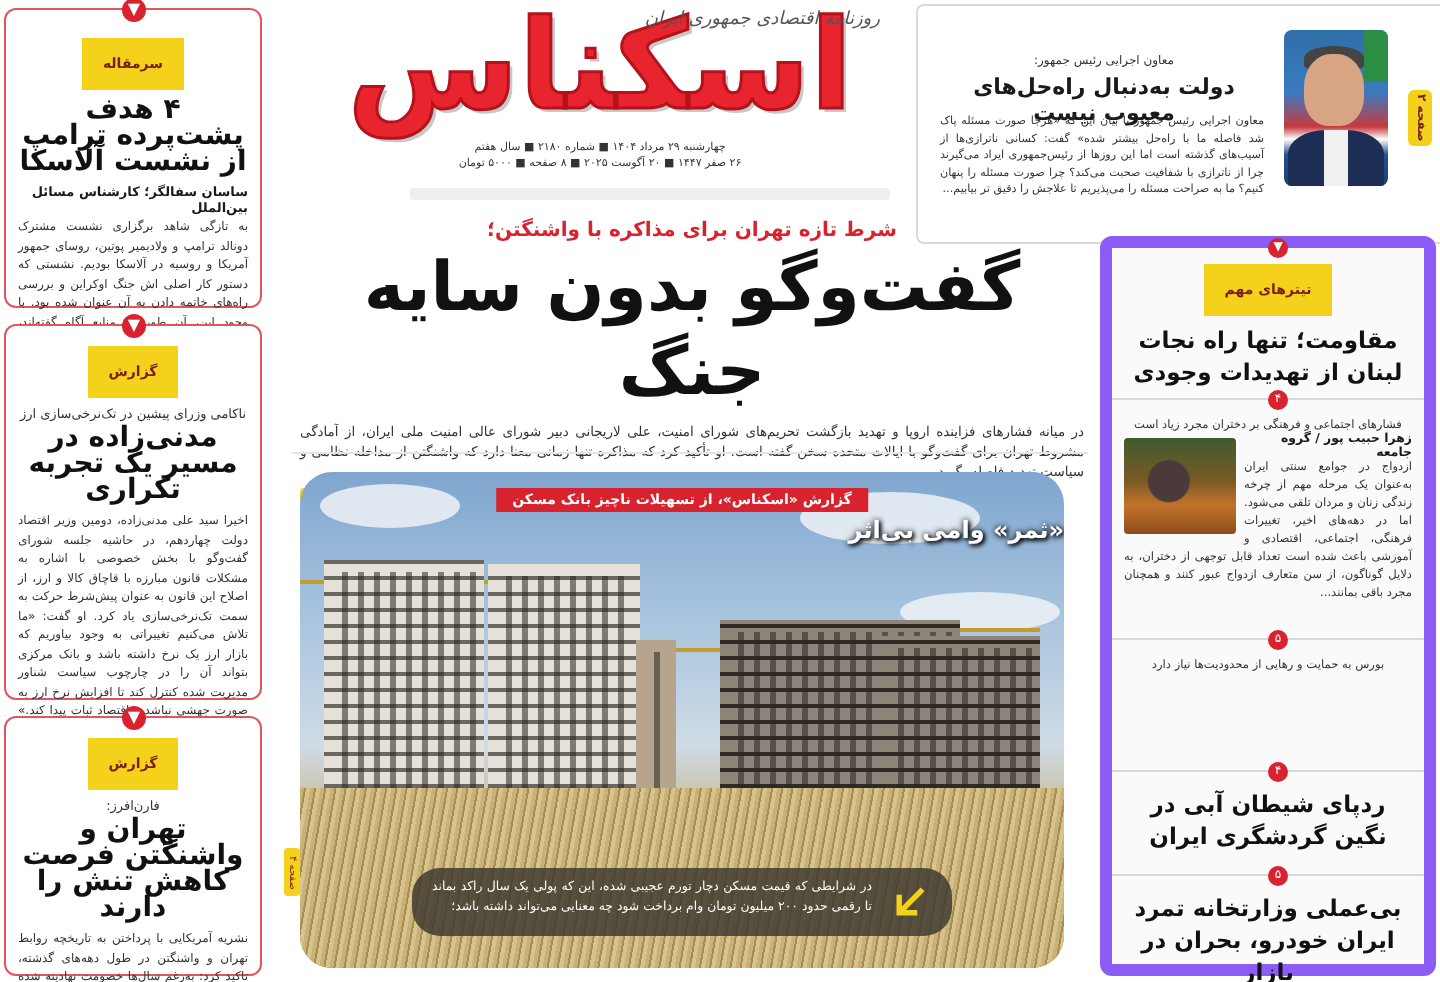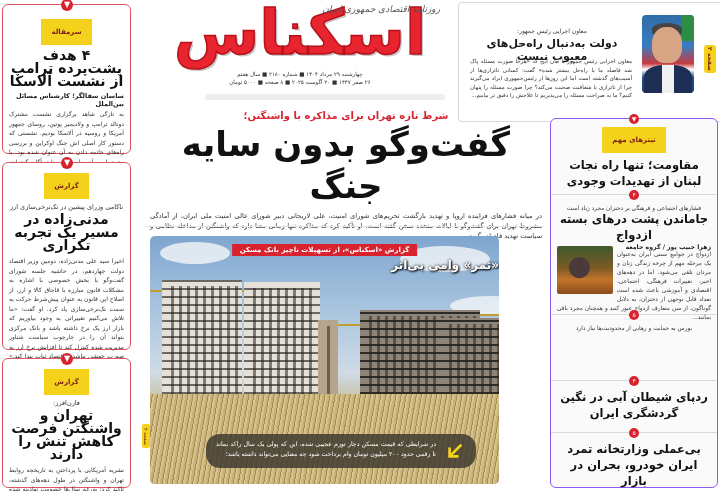--- a/index.html
+++ b/index.html
@@ -85,22 +85,22 @@
   .lead h1 { font-size: 34px; font-weight: bold; color: #111; line-height: 42px; letter-spacing: -1px; }
   .lead p { font-size: 6.7px; line-height: 10px; color: #333; text-align: justify; margin-top: 4px; padding: 0 4px; }
   .lead .pagebadge {
     display: block; width: 26px; margin-top: 3px; margin-right: auto; margin-left: 4px;
     background: #f4d21b; color: #7a1d14; font-size: 5px; padding: 1px 3px; border-radius: 2px; text-align: center;
   }
   .lead-divider { position: absolute; left: 146px; top: 226px; width: 398px; height: 1px; background: #e5e5e5; }
 
   
   .photo {
-    position: absolute; left: 150px; top: 236px; width: 349px; height: 248px;
-    border-radius: 5px; overflow: hidden;
+    position: absolute; left: 150px; top: 236px; width: 382px; height: 248px;
+    border-radius: 16px; overflow: hidden;
     background: linear-gradient(180deg, #7fa6cf 0%, #a9c5df 30%, #cfdbe6 55%, #c9b98f 70%, #b39a5c 85%, #8d7440 100%);
   }
   .cloud { position: absolute; background: #eef2f6; border-radius: 50%; opacity: 0.85; }
   .building { position: absolute; bottom: 84px; }
   .building.light { background: repeating-linear-gradient(0deg, #e6e1d8 0 6px, #6b6660 6px 8px), #e6e1d8; }
   .building.dark { background: repeating-linear-gradient(0deg, #8f8478 0 6px, #2e2a26 6px 8px), #8f8478; }
   .building .win {
     position: absolute; inset: 6px 4px 0 4px;
     background: repeating-linear-gradient(90deg, transparent 0 5px, rgba(40,38,35,0.55) 5px 8px);
   }
@@ -129,21 +129,21 @@
   }
   .side-tab2 {
     position: absolute; left: 142px; top: 424px; width: 8px; height: 24px;
     background: #f4d21b; border-radius: 2px; font-size: 5px; color: #7a1d14;
     writing-mode: vertical-rl; text-align: center; line-height: 8px;
   }
 
   
   .rcol {
     position: absolute; left: 550px; top: 118px; width: 168px; height: 370px;
-    border: 1px solid #8b5cf6; border-radius: 6px; background: #fafafa;
+    border: 6px solid #8b5cf6; border-radius: 6px; background: #fafafa;
   }
   .rsec { position: relative; text-align: center; border-bottom: 1px solid #d9d9d9; padding: 0 6px; }
   .rsec:last-child { border-bottom: none; }
   .rpin {
     position: absolute; top: -5px; left: 78px; width: 10px; height: 10px; border-radius: 50%;
     background: #d8232f; color: #fff; font-size: 6px; line-height: 10px; text-align: center;
   }
   .rsec .kicker { font-size: 5.8px; color: #333; padding-top: 10px; }
   .rsec h3 { font-size: 11.5px; line-height: 16px; font-weight: bold; color: #111; }
   .rsec .author { font-size: 6.2px; font-weight: bold; text-align: right; }
@@ -262,21 +262,20 @@
 <div class="rcol">
   <div class="rsec" style="height:76px;">
     <div class="rpin">▼</div>
     <span class="tag" style="margin-top:8px;">تیترهای مهم</span>
     <h3>مقاومت؛ تنها راه نجات لبنان از تهدیدات وجودی</h3>
   </div>
 
   <div class="rsec" style="height:120px;">
     <div class="rpin">۴</div>
     <div class="kicker">فشارهای اجتماعی و فرهنگی بر دختران مجرد زیاد است</div>
-    <h3>جاماندن پشت درهای بسته ازدواج</h3>
     <div class="thumb"></div>
     <div class="author">زهرا حبیب پور / گروه جامعه</div>
     <p>ازدواج در جوامع سنتی ایران به‌عنوان یک مرحله مهم از چرخه زندگی زنان و مردان تلقی می‌شود. اما در دهه‌های اخیر، تغییرات فرهنگی، اجتماعی، اقتصادی و آموزشی باعث شده است تعداد قابل توجهی از دختران، به دلایل گوناگون، از سن متعارف ازدواج عبور کنند و همچنان مجرد باقی بمانند...</p>
   </div>
 
   <div class="rsec" style="height:66px;">
     <div class="rpin">۵</div>
     <div class="kicker">بورس به حمایت و رهایی از محدودیت‌ها نیاز دارد</div>
   </div>
 

